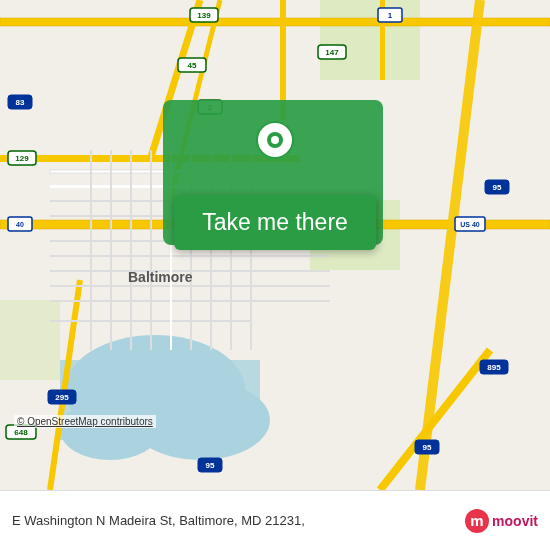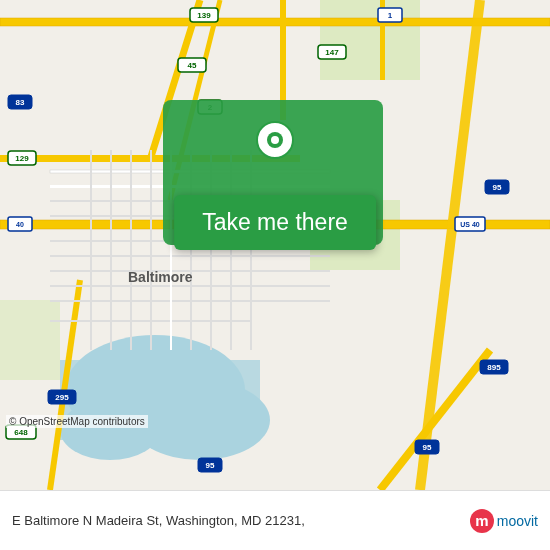--- a/index.html
+++ b/index.html
@@ -39,22 +39,22 @@
     }
 
     #moovit-logo {
       display: flex;
       align-items: center;
       gap: 2px;
     }
 
     #moovit-logo .logo-text {
       font-size: 14px;
-      font-weight: normal;
-      color: #0369a1;
+      font-weight: bold;
+      color: #be185d;
     }
 
     
     #cta-button {
       position: absolute;
       top: 195px;
       left: 50%;
       transform: translateX(-50%);
       background: #2a9d44;
       color: white;
@@ -77,26 +77,27 @@
       transform: translateX(-50%);
       z-index: 9;
       width: 40px;
       height: 40px;
     }
 
     
     #attribution {
       position: absolute;
       bottom: 62px;
-      left: 6px;
+      left: 14px;
       font-size: 10px;
       color: #333;
       background: rgba(255,255,255,0.7);
       padding: 1px 3px;
       z-index: 5;
+      text-decoration: underline;
     }
   </style>
 </head>
 <body>
 
 <div id="map-container">
   
   <svg width="550" height="490" viewBox="0 0 550 490" xmlns="http://www.w3.org/2000/svg">
 
     <rect width="550" height="490" fill="#f2efe9"></rect>
@@ -212,21 +213,21 @@
 
   
   <button id="cta-button">Take me there</button>
 
   
   <div id="attribution">© OpenStreetMap contributors</div>
 </div>
 
 <div id="info-bar">
   <div id="info-text">
-    <span>E Baltimore N Madeira St, Washington, MD 21231,</span>
+    <span>E Washington N Madeira St, Baltimore, MD 21231,</span>
     <br>
   </div>
   <div id="moovit-logo">
     <svg width="26" height="26" viewBox="0 0 26 26" xmlns="http://www.w3.org/2000/svg">
       <circle cx="13" cy="13" r="12" fill="#e8344a"></circle>
       <text x="13" y="18" font-size="15" text-anchor="middle" fill="white" font-weight="bold" font-family="Arial">m</text>
     </svg>
     <span class="logo-text">moovit</span>
   </div>
 </div>

